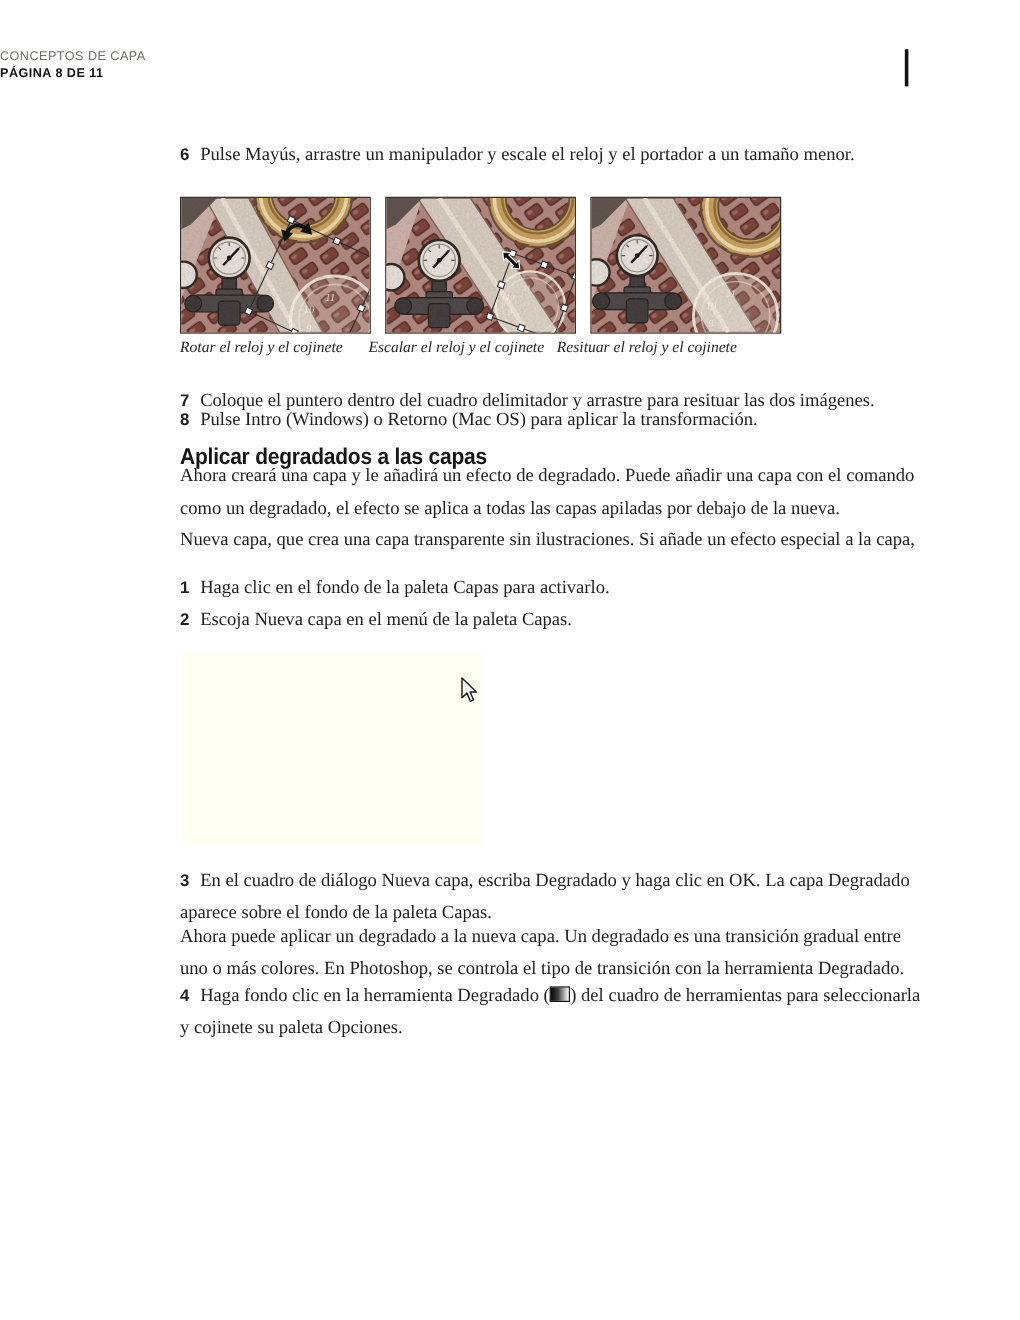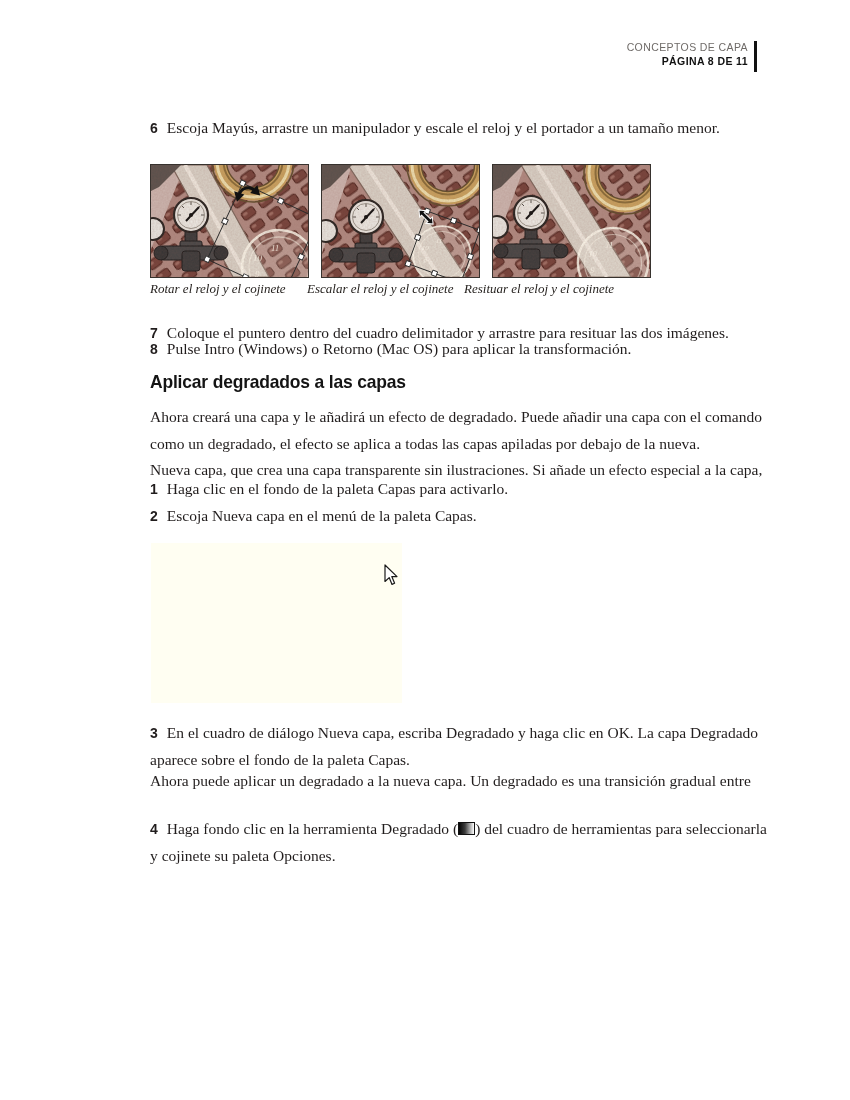--- a/index.html
+++ b/index.html
@@ -2,21 +2,21 @@
 <html><head>
 <meta charset="utf-8">
 <style>
   html,body { margin:0; padding:0; background:#ffffff; }
   .page {
     position:relative; width:850px; height:1100px; background:#ffffff;
     font-family:"Liberation Serif", serif; color:#211d1d; overflow:hidden;
   }
 
   
-  .hdr-text { position:absolute; top:41px; left:0; width:748px; text-align:right;
+  .hdr-text { position:absolute; top:41px; left:0; width:748px; 
     font-family:"Liberation Sans", sans-serif; letter-spacing:0.4px; }
   .hdr-title { font-size:10.5px; color:#6f6b68; line-height:13px; font-weight:400; }
   .hdr-page  { font-size:10.5px; color:#111111; line-height:14px; font-weight:700; }
   .hdr-bar   { position:absolute; left:754px; top:41px; width:2.5px; height:31px; background:#111111; }
 
   
   .step, .para { position:absolute; left:150px; width:660px; font-size:15.5px;
     line-height:26.5px; white-space:nowrap; }
   .num { font-family:"Liberation Sans", sans-serif; font-weight:700; font-size:14px; margin-right:9px; }
   .section-heading { position:absolute; left:150px; top:371px; margin:0;
@@ -106,21 +106,21 @@
 
 <div class="page">
 
   <div class="hdr-text">
     <div class="hdr-title">CONCEPTOS DE CAPA</div>
     <div class="hdr-page">PÁGINA 8 DE 11</div>
   </div>
   <div class="hdr-bar"></div>
 
   <div class="step" style="top:115px">
-    <span class="num">6</span><span>Escoja Mayús, arrastre un manipulador y escale el reloj y el portador a un tamaño menor.</span>
+    <span class="num">6</span><span>Pulse Mayús, arrastre un manipulador y escale el reloj y el portador a un tamaño menor.</span>
   </div>
 
   <div class="figures-row">
 
     <svg width="157" height="112" viewBox="0 0 157 112">
       <rect width="157" height="112" fill="#ccb6af"></rect>
       <polygon points="34,0 157,0 157,112 0,112 0,84" fill="url(#knobs)"></polygon>
       <polygon points="20,0 56,0 118,112 82,112" fill="#d9d2c7" stroke="#7c675c" stroke-width="1.2"></polygon>
       <line x1="34" y1="0" x2="96" y2="112" stroke="#efe9df" stroke-width="4"></line>
       <polygon points="0,0 30,0 8,22 0,26" fill="#59514c"></polygon>
@@ -190,21 +190,21 @@
 
   <div class="step" style="top:320px">
     <span class="num">7</span><span>Coloque el puntero dentro del cuadro delimitador y arrastre para resituar las dos imágenes.</span>
   </div>
   <div class="step" style="top:336px">
     <span class="num">8</span><span>Pulse Intro (Windows) o Retorno (Mac OS) para aplicar la transformación.</span>
   </div>
 
   <h2 class="section-heading">Aplicar degradados a las capas</h2>
 
-  <div class="para" style="top:404px">
+  <div class="para" style="top:384px">
     <div>Ahora creará una capa y le añadirá un efecto de degradado. Puede añadir una capa con el comando</div>
     <div>como un degradado, el efecto se aplica a todas las capas apiladas por debajo de la nueva.</div>
     <div>Nueva capa, que crea una capa transparente sin ilustraciones. Si añade un efecto especial a la capa,</div>
   </div>
 
   <div class="step" style="top:476px">
     <span class="num">1</span><span>Haga clic en el fondo de la paleta Capas para activarlo.</span>
   </div>
   <div class="step" style="top:503px">
     <span class="num">2</span><span>Escoja Nueva capa en el menú de la paleta Capas.</span>
@@ -216,20 +216,21 @@
     </svg>
   </div>
 
   <div class="step" style="top:720px">
     <div><span class="num">3</span><span>En el cuadro de diálogo Nueva capa, escriba Degradado y haga clic en OK. La capa Degradado</span></div>
     <div>aparece sobre el fondo de la paleta Capas.</div>
   </div>
 
   <div class="para" style="top:768px">
     <div>Ahora puede aplicar un degradado a la nueva capa. Un degradado es una transición gradual entre</div>
+    <div>uno o más colores. En Photoshop, se controla el tipo de transición con la herramienta Degradado.</div>
   </div>
 
   <div class="step" style="top:816px">
     <div>
       <span class="num">4</span><span>Haga fondo clic en la herramienta Degradado (</span><span class="gradient-icon"></span><span>) del cuadro de herramientas para seleccionarla</span>
     </div>
     <div>y cojinete su paleta Opciones.</div>
   </div>
 
 </div>

